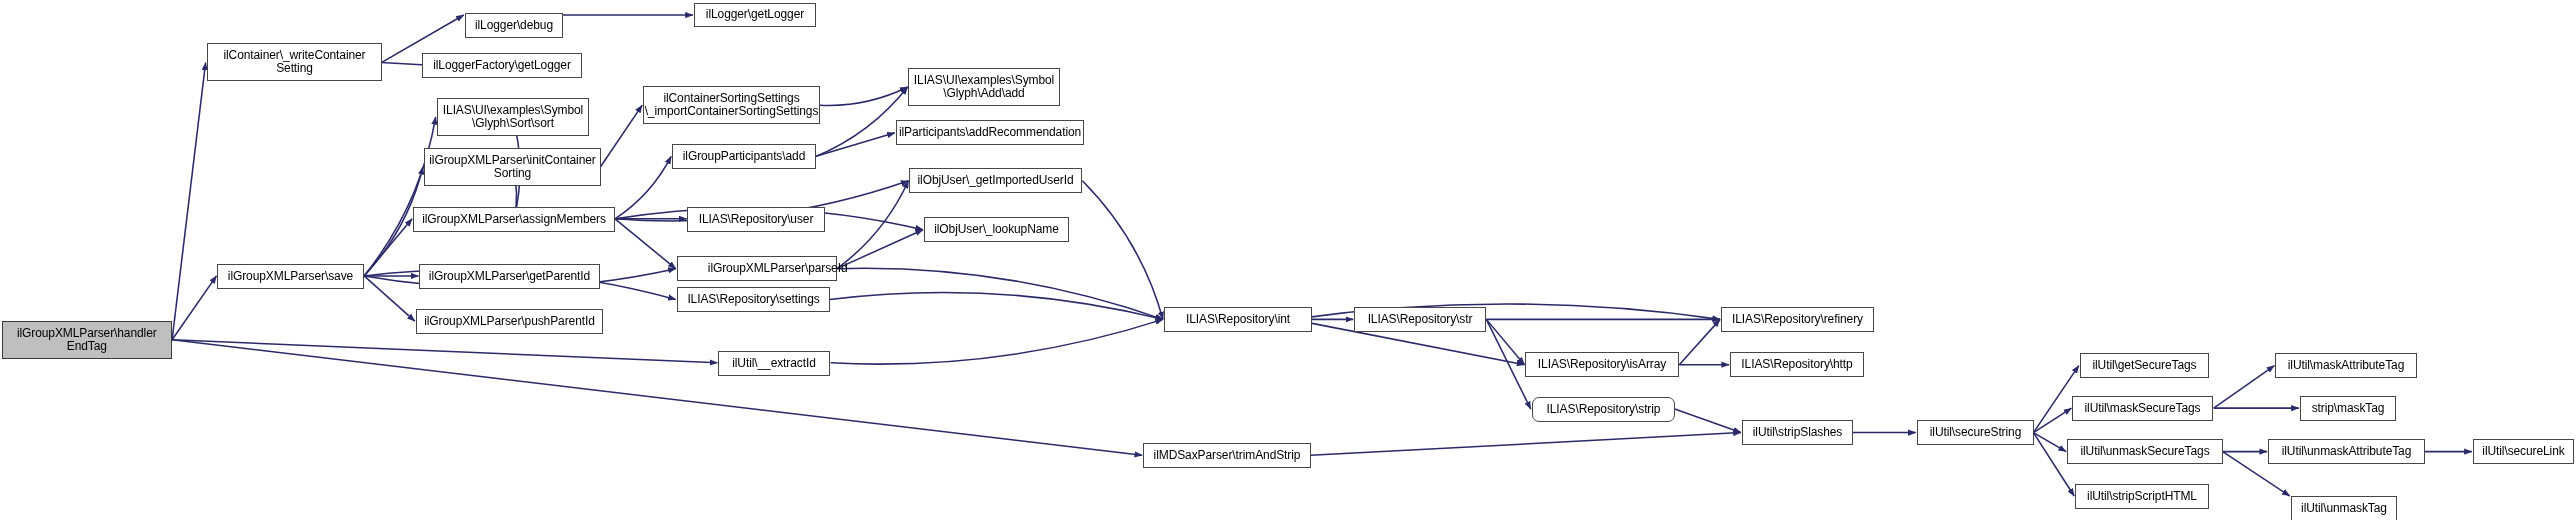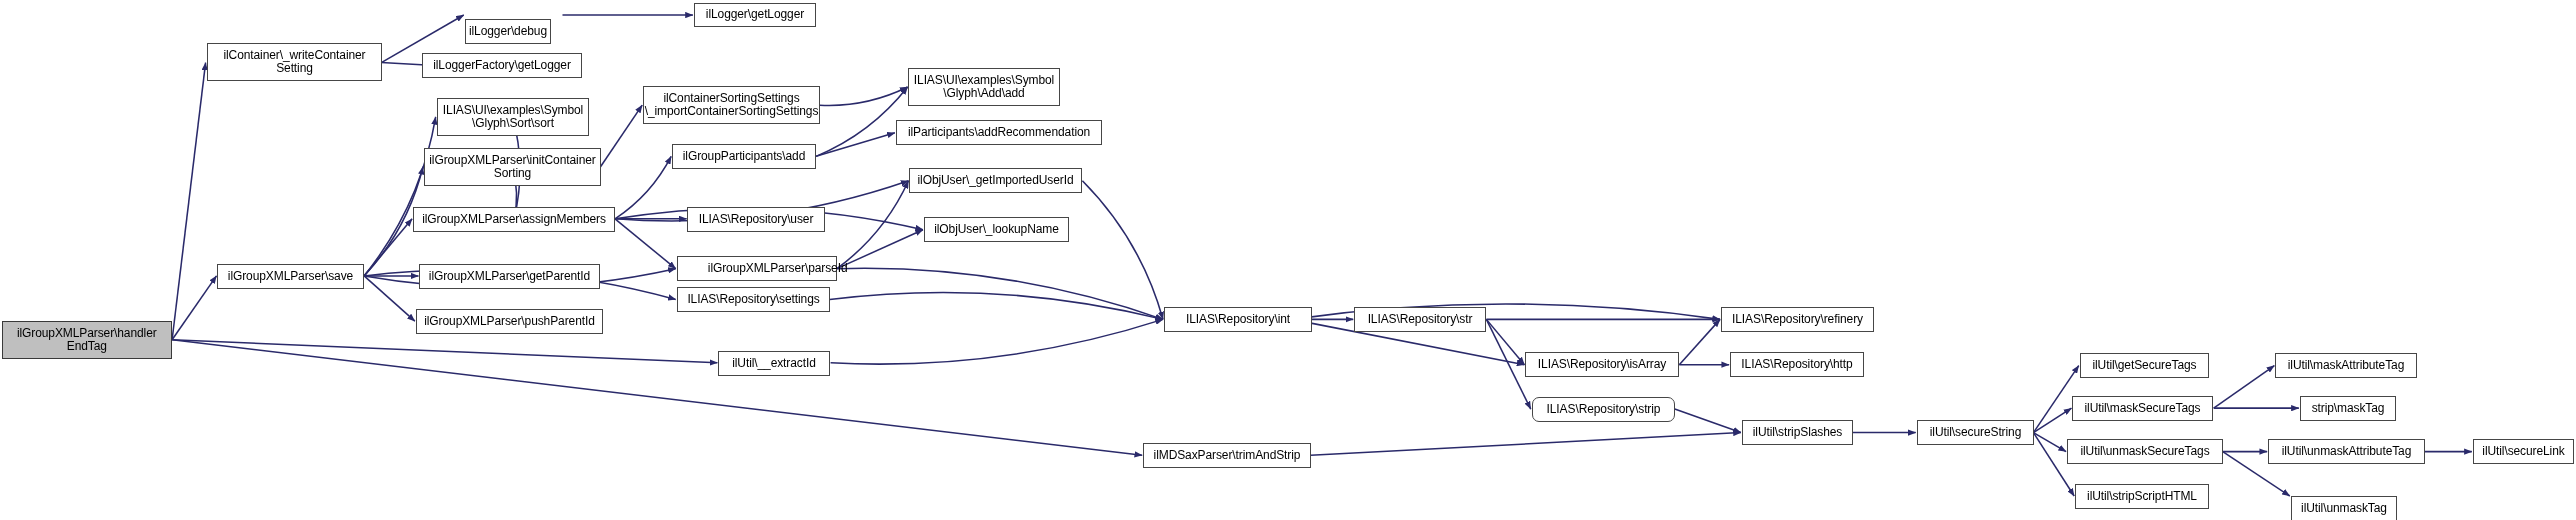--- a/index.html
+++ b/index.html
@@ -85,32 +85,32 @@
       <path d="M2444,450.5 L2538,450.5" fill="none" stroke="#2a2a6a" stroke-width="1.7" marker-end="url(#ah)"></path>
       <path d="M2454,498.5 L2503,498.5" fill="none" stroke="#2a2a6a" stroke-width="1.7" marker-end="url(#ah)"></path>
       <path d="M2454,498.5 L2528,547.5" fill="none" stroke="#2a2a6a" stroke-width="1.7" marker-end="url(#ah)"></path>
       <path d="M2677,498.5 L2729,498.5" fill="none" stroke="#2a2a6a" stroke-width="1.7" marker-end="url(#ah)"></path>
     </svg>
   <div id="nodes">
       <div class="node root" style="left: 1.8px; top: 321px; width: 170px; height: 38px;">ilGroupXMLParser\handler
 EndTag</div>
       <div class="node" style="left: 207px; top: 43px; width: 175px; height: 38px;">ilContainer\_writeContainer
 Setting</div>
-      <div class="node" style="left: 465px; top: 19px; width: 86px; height: 24.5px;">ilLogger\debug</div>
+      <div class="node" style="left: 465px; top: 13px; width: 98px; height: 24.5px;">ilLogger\debug</div>
       <div class="node" style="left: 694px; top: 2.7px; width: 122px; height: 24.5px;">ilLogger\getLogger</div>
       <div class="node" style="left: 422px; top: 53px; width: 160px; height: 24.5px;">ilLoggerFactory\getLogger</div>
       <div class="node" style="left: 437px; top: 98px; width: 152px; height: 38px;">ILIAS\UI\examples\Symbol
 \Glyph\Sort\sort</div>
       <div class="node" style="left: 424px; top: 148px; width: 177px; height: 38px;">ilGroupXMLParser\initContainer
 Sorting</div>
       <div class="node" style="left: 643px; top: 86px; width: 177px; height: 38px;">ilContainerSortingSettings
 \_importContainerSortingSettings</div>
       <div class="node" style="left: 908px; top: 68px; width: 152px; height: 38px;">ILIAS\UI\examples\Symbol
 \Glyph\Add\add</div>
-      <div class="node" style="left: 896px; top: 120px; width: 206px; height: 24.5px;">ilParticipants\addRecommendation</div>
+      <div class="node" style="left: 896px; top: 120px; width: 188px; height: 24.5px;">ilParticipants\addRecommendation</div>
       <div class="node" style="left: 672px; top: 144px; width: 144px; height: 24.5px;">ilGroupParticipants\add</div>
       <div class="node" style="left: 909px; top: 168px; width: 173px; height: 24.5px;">ilObjUser\_getImportedUserId</div>
       <div class="node" style="left: 924px; top: 217px; width: 145px; height: 24.5px;">ilObjUser\_lookupName</div>
       <div class="node" style="left: 413px; top: 207px; width: 202px; height: 24.5px;">ilGroupXMLParser\assignMembers</div>
       <div class="node" style="left: 687px; top: 207px; width: 138px; height: 24.5px;">ILIAS\Repository\user</div>
       <div class="node" style="left: 217px; top: 264px; width: 147px; height: 24.5px;">ilGroupXMLParser\save</div>
       <div class="node" style="left: 419px; top: 264px; width: 181px; height: 24.5px;">ilGroupXMLParser\getParentId</div>
       <div class="node" style="left: 677px; top: 256px; width: 160px; height: 24.5px; padding-left: 44px;">ilGroupXMLParser\parseId</div>
       <div class="node" style="left: 416px; top: 309px; width: 187px; height: 24.5px;">ilGroupXMLParser\pushParentId</div>
       <div class="node" style="left: 677px; top: 287px; width: 153px; height: 24.5px;">ILIAS\Repository\settings</div>

